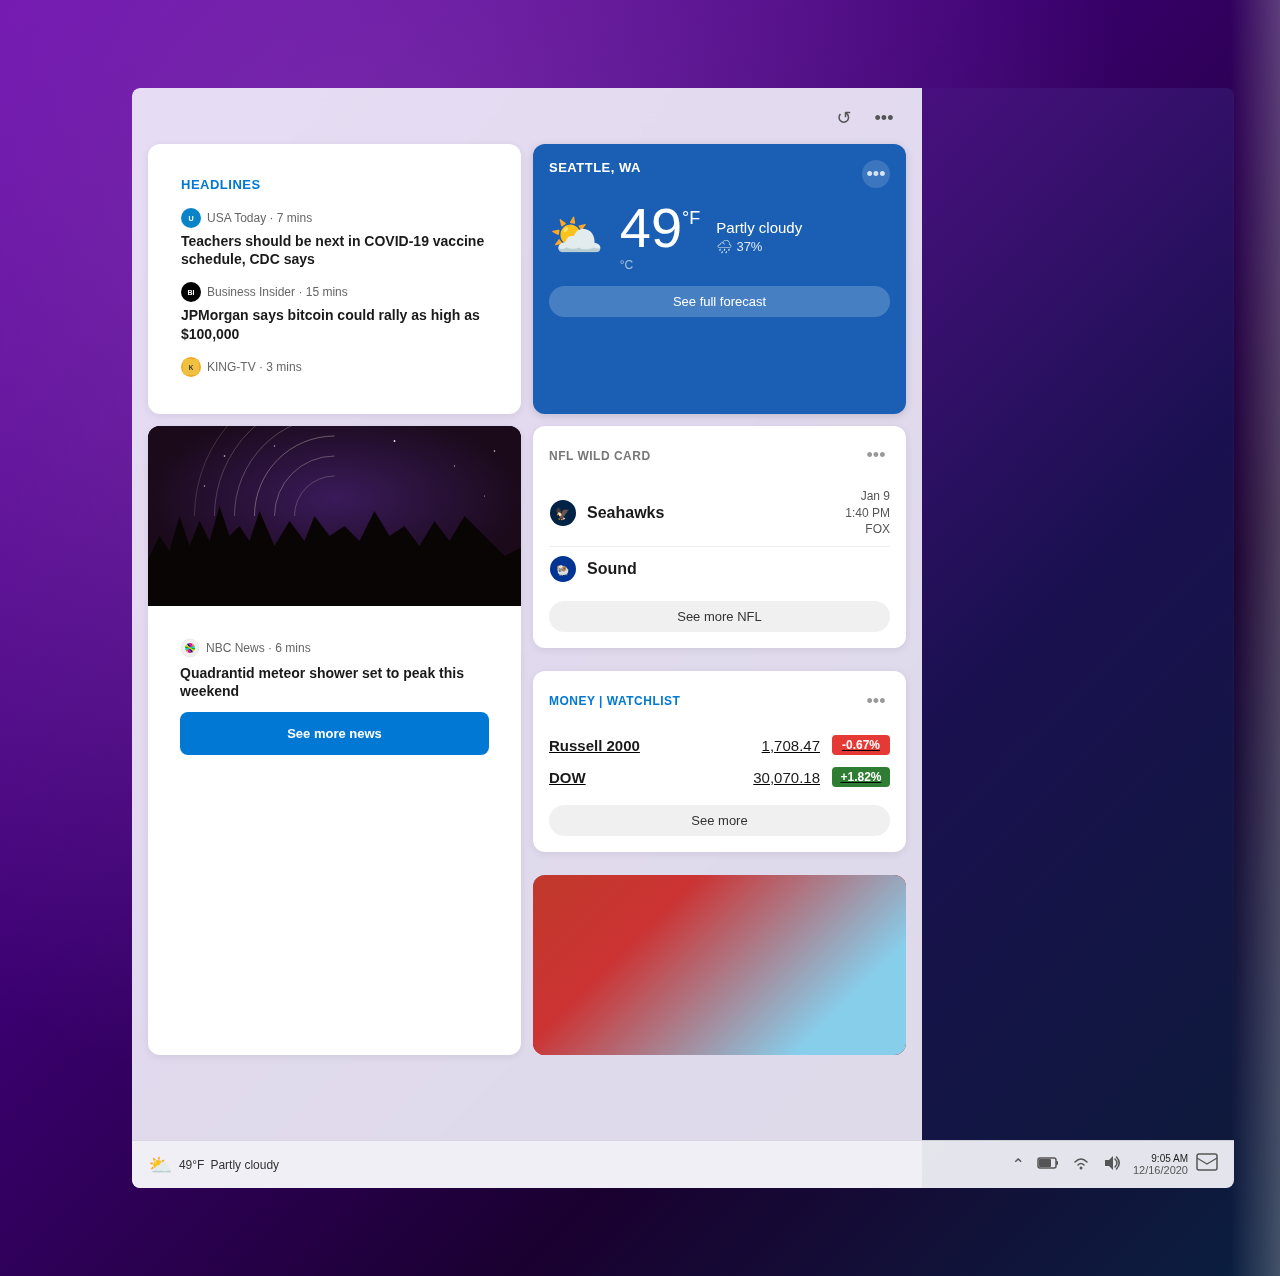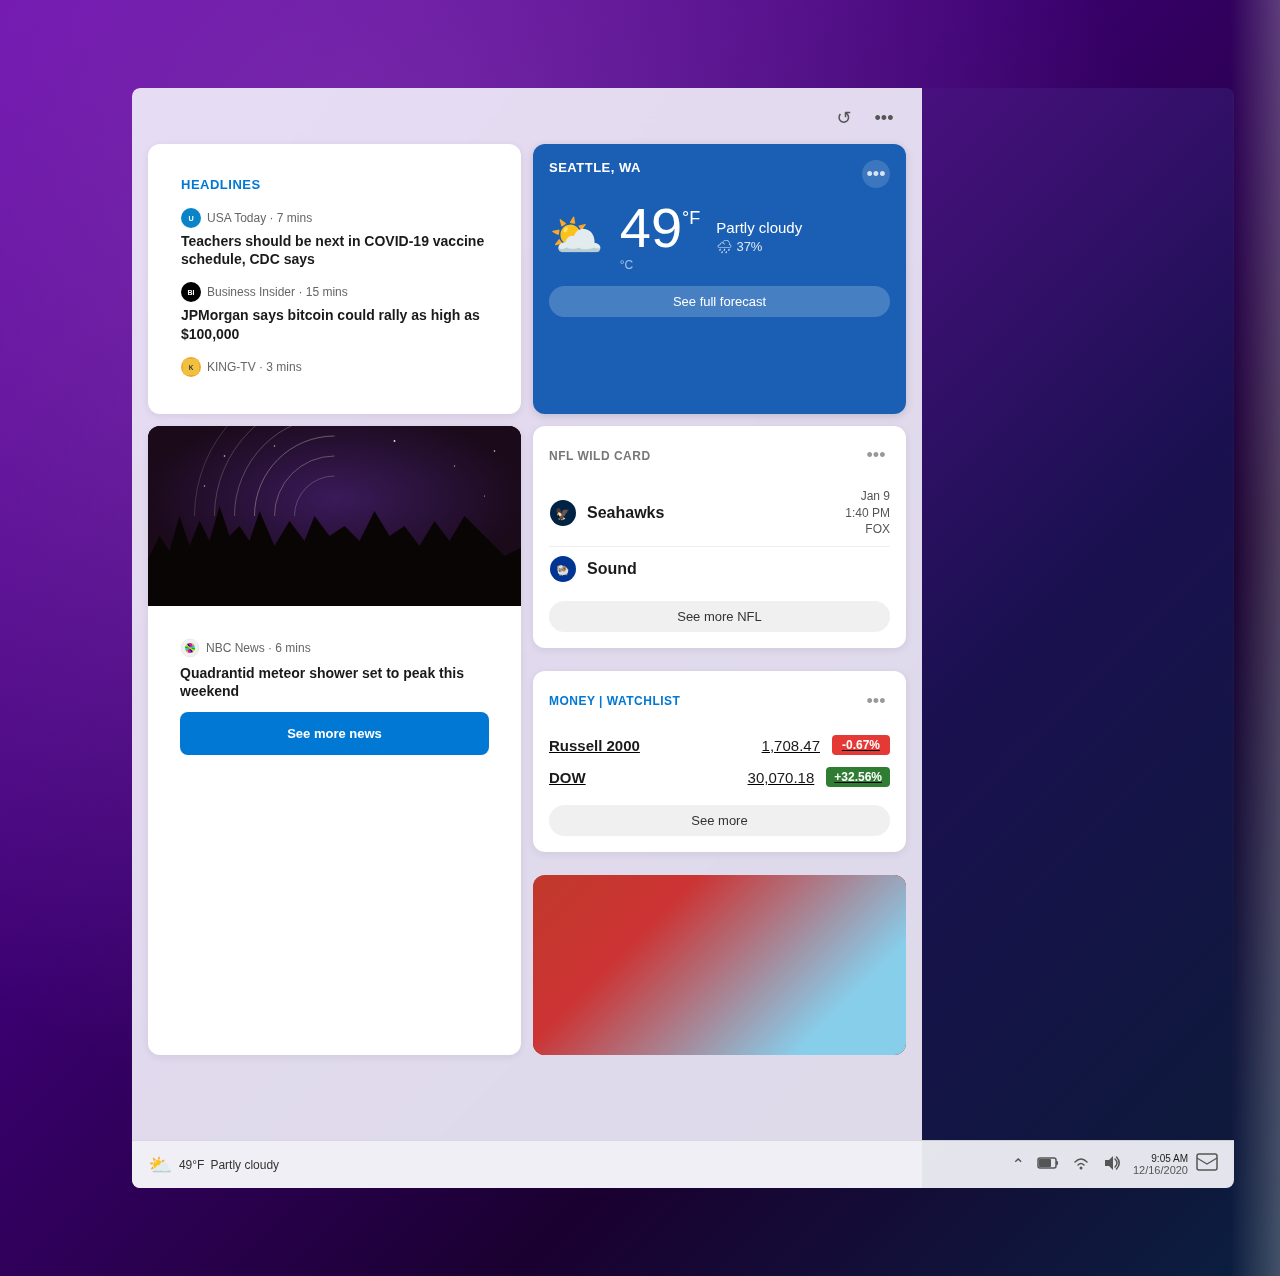--- a/index.html
+++ b/index.html
@@ -732,21 +732,21 @@
 
           <div class="stock-row">
             <span class="stock-name">Russell 2000</span>
             <span class="stock-value">1,708.47</span>
             <span class="stock-change negative">-0.67%</span>
           </div>
 
           <div class="stock-row">
             <span class="stock-name">DOW</span>
             <span class="stock-value">30,070.18</span>
-            <span class="stock-change positive">+32.56%</span>
+            <span class="stock-change positive">+1.82%</span>
           </div>
 
           <button class="money-btn">See more</button>
         </div>
 
         <div class="red-image">
           <svg width="100%" height="100%" viewBox="0 0 360 180" preserveAspectRatio="xMidYMid slice">
             <defs>
               <linearGradient id="redGrad" x1="0%" y1="0%" x2="100%" y2="100%">
                 <stop offset="0%" stop-color="#87ceeb"></stop>

